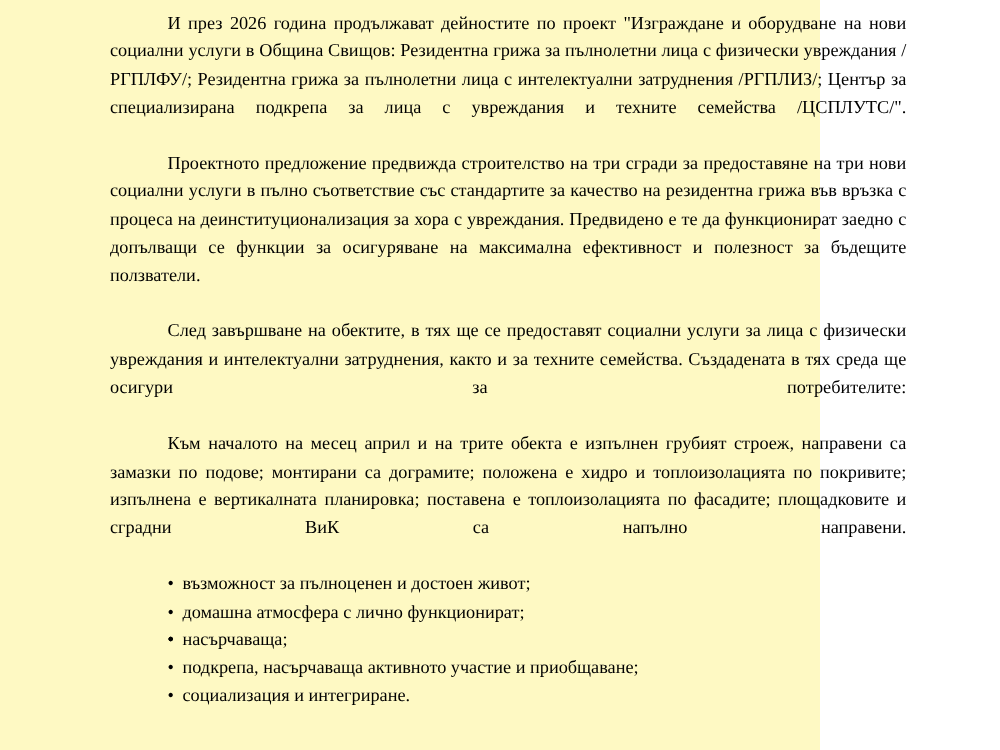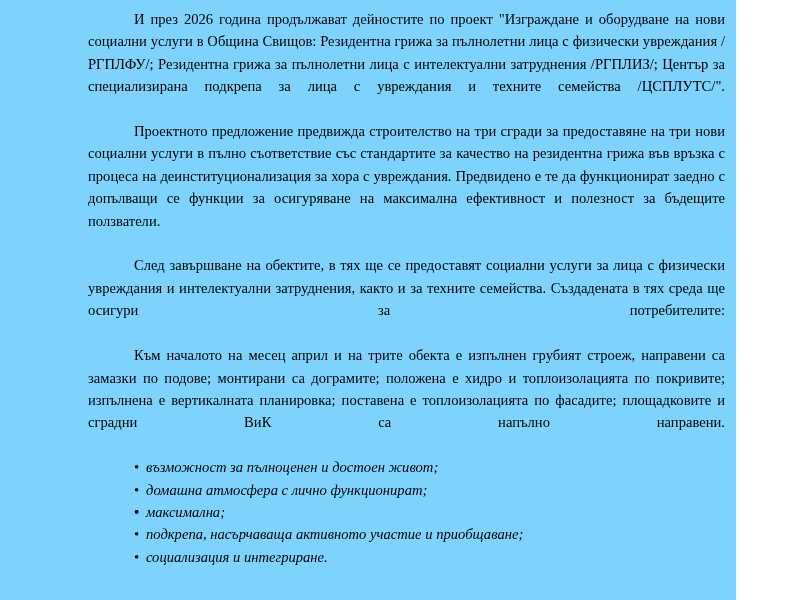--- a/index.html
+++ b/index.html
@@ -12,23 +12,23 @@
     width: 800px;
     height: 600px;
     overflow: hidden;
     font-family: "Liberation Serif", "DejaVu Serif", serif;
     color: #000000;
     -webkit-font-smoothing: antialiased;
   }
 
   .page {
     position: relative;
-    width: 736px;
+    width: 656px;
     height: 600px;
-    background: #7dd3fc;
+    background: #fef9c3;
     box-sizing: border-box;
     padding: 8px 75px 0 88px;
   }
 
   .doc-body {
     width: 637px;
   }
 
   p.para {
     margin: 0;
@@ -64,21 +64,20 @@
   }
 
   ul.bullet-list li .bullet-mark {
     position: absolute;
     left: 46px;
     top: 0;
   }
 
   ul.bullet-list li .bullet-text {
     margin-left: 10px;
-    font-style: italic;
   }
 </style>
 </head>
 <body>
 
 <div class="page">
   <div class="doc-body">
 
     <p class="para">И през 2026 година продължават дейностите по проект "Изграждане и оборудване на нови социални услуги в Община Свищов: Резидентна грижа за пълнолетни лица с физически увреждания /РГПЛФУ/; Резидентна грижа за пълнолетни лица с интелектуални затруднения /РГПЛИЗ/; Център за специализирана подкрепа за лица с увреждания и техните семейства /ЦСПЛУТС/".</p>
     <p class="para">Проектното предложение предвижда строителство на три сгради за предоставяне на три нови социални услуги в пълно съответствие със стандартите за качество на резидентна грижа във връзка с процеса на деинституционализация за хора с увреждания. Предвидено е те да функционират заедно с допълващи се функции за осигуряване на максимална ефективност и полезност за бъдещите ползватели.</p>
@@ -95,21 +94,21 @@
         <span class="bullet-text">домашна атмосфера с лично функционират;</span>
       </li>
       <li>
         <span class="bullet-mark">•</span>
       </li>
       <li>
         <span class="bullet-mark">•</span>
       </li>
       <li>
         <span class="bullet-mark">•</span>
-        <span class="bullet-text">максимална;</span>
+        <span class="bullet-text">насърчаваща;</span>
       </li>
       <li>
         <span class="bullet-mark">•</span>
         <span class="bullet-text">подкрепа, насърчаваща активното участие и приобщаване;</span>
       </li>
       <li>
         <span class="bullet-mark">•</span>
         <span class="bullet-text">социализация и интегриране.</span>
       </li>
     </ul>

